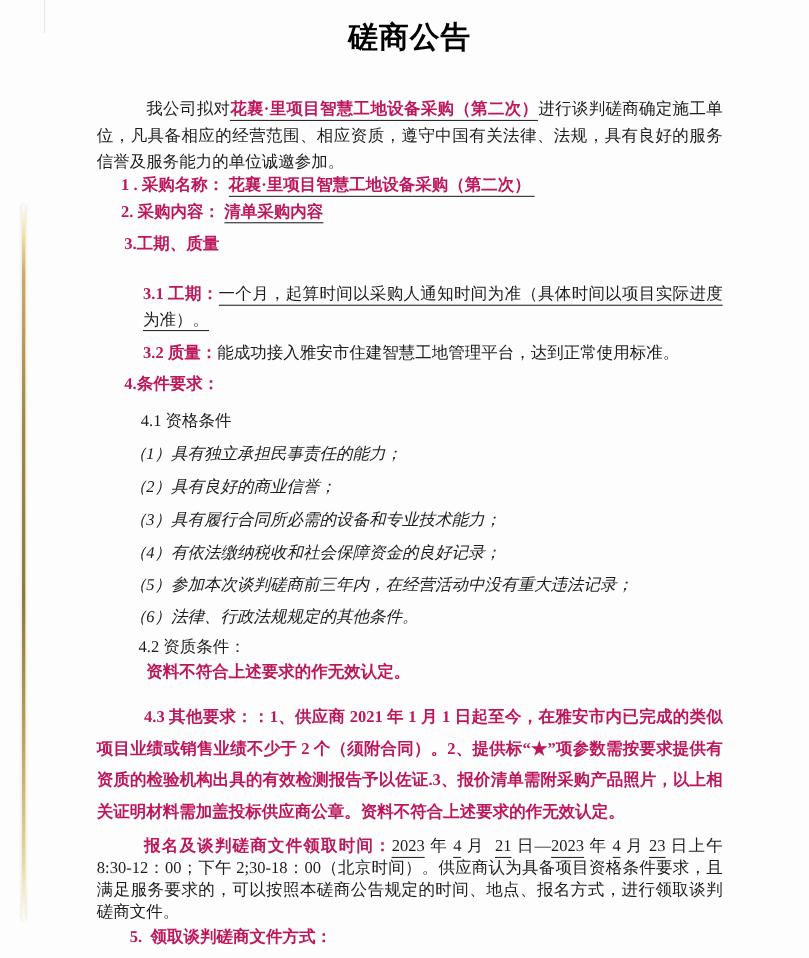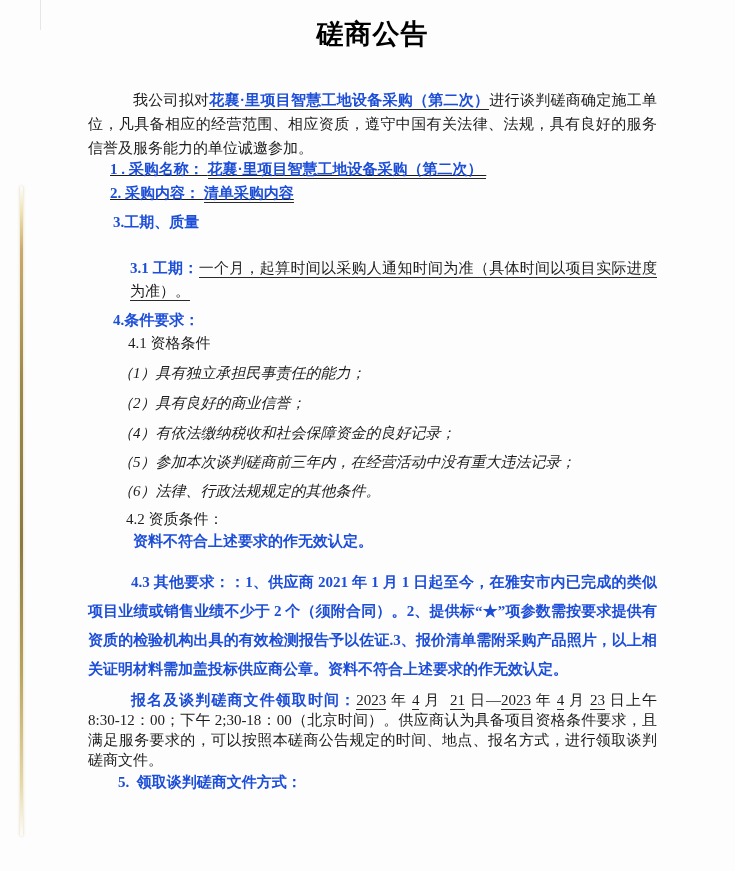--- a/index.html
+++ b/index.html
@@ -41,28 +41,28 @@
   .title {
     margin: 0;
     text-align: center;
     font-size: 27px;
     font-weight: bold;
     color: #000;
     letter-spacing: 1px;
     line-height: 40px;
   }
   p { margin: 0; font-size: 15px; line-height: 23px; text-align: justify; white-space: pre-wrap; }
-  .b { font-weight: bold; color: #1d4ed8; }
+  .b { font-weight: bold; color: #be185d; }
   .u { border-bottom: 1px solid #2a2a2a; padding-bottom: 1px; }
   .intro { margin-top: 34px; line-height: 24px; text-indent: 45px; }
-  .num-item { padding-left: 22px; line-height: 24px; text-decoration: underline; }
+  .num-item { padding-left: 22px; line-height: 24px; }
   .h3 { padding-left: 25px; margin-top: 6px; }
   .sub { padding-left: 42px; margin-top: 23px; }
   .h4 { padding-left: 25px; margin-top: 6px; }
-  .sub41 { padding-left: 40px; margin-top: 0; }
+  .sub41 { padding-left: 40px; margin-top: 10px; }
   .cond { padding-left: 30px; margin-top: 7px; font-style: italic; }
   .sub42 { padding-left: 38px; margin-top: 5px; }
   .cred { padding-left: 45px; margin-top: 0px; line-height: 21px; }
   .para43 { margin-top: 16px; line-height: 29px; text-indent: 43px; }
   .regpara { margin-top: 6px; line-height: 20px; text-indent: 43px; }
   .h5 { padding-left: 30px; margin-top: 1px; }
 </style>
 </head>
 <body>
 
@@ -77,27 +77,29 @@
     <p class="intro"><span>我公司拟对</span><span class="b u">花襄·里项目智慧工地设备采购（第二次）</span><span>进行谈判磋商确定施工单位，凡具备相应的经营范围、相应资质，遵守中国有关法律、法规，具有良好的服务信誉及服务能力的单位诚邀参加。</span></p>
 
     <p class="num-item" style="margin-top:-3px"><span class="b">1 . 采购名称： </span><span class="b u">花襄·里项目智慧工地设备采购（第二次） </span></p>
 
     <p class="num-item"><span class="b">2. 采购内容： </span><span class="b u">清单采购内容</span></p>
 
     <p class="h3 b">3.工期、质量</p>
 
     <p class="sub"><span class="b">3.1 工期：</span><span class="u">一个月，起算时间以采购人通知时间为准（具体时间以项目实际进度为准）。</span></p>
 
+    <p class="sub" style="margin-top:7px"><span class="b">3.2 质量：</span><span>能成功接入雅安市住建智慧工地管理平台，达到正常使用标准。</span></p>
 
     <p class="h4 b">4.条件要求：</p>
 
     <p class="sub41">4.1 资格条件</p>
 
     <p class="cond">（1）具有独立承担民事责任的能力；</p>
     <p class="cond">（2）具有良好的商业信誉；</p>
+    <p class="cond">（3）具有履行合同所必需的设备和专业技术能力；</p>
     <p class="cond">（4）有依法缴纳税收和社会保障资金的良好记录；</p>
     <p class="cond" style="margin-top:6px">（5）参加本次谈判磋商前三年内，在经营活动中没有重大违法记录；</p>
     <p class="cond" style="margin-top:6px">（6）法律、行政法规规定的其他条件。</p>
 
     <p class="sub42">4.2 资质条件：</p>
     <p class="cred b">资料不符合上述要求的作无效认定。</p>
 
     <p class="para43 b">4.3 其他要求：：1、供应商 2021 年 1 月 1 日起至今，在雅安市内已完成的类似项目业绩或销售业绩不少于 2 个（须附合同）。2、提供标“★”项参数需按要求提供有资质的检验机构出具的有效检测报告予以佐证.3、报价清单需附采购产品照片，以上相关证明材料需加盖投标供应商公章。资料不符合上述要求的作无效认定。</p>
 
     <p class="regpara"><span class="b">报名及谈判磋商文件领取时间：</span><span class="u">2023</span><span> 年 </span><span class="u">4</span><span> 月  </span><span class="u">21</span><span> 日—</span><span class="u">2023</span><span> 年 </span><span class="u">4</span><span> 月 </span><span class="u">23</span><span> 日上午 8:30-12：00；下午 2;30-18：00（北京时间）。供应商认为具备项目资格条件要求，且满足服务要求的，可以按照本磋商公告规定的时间、地点、报名方式，进行领取谈判磋商文件。</span></p>

